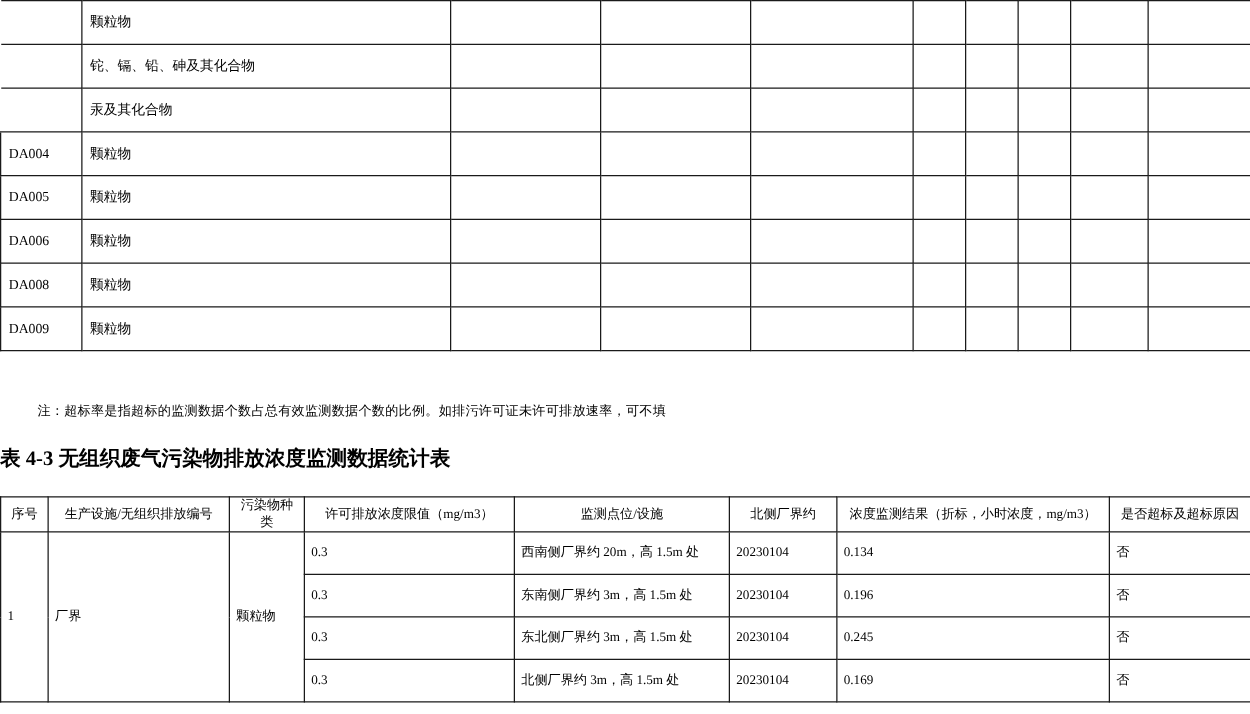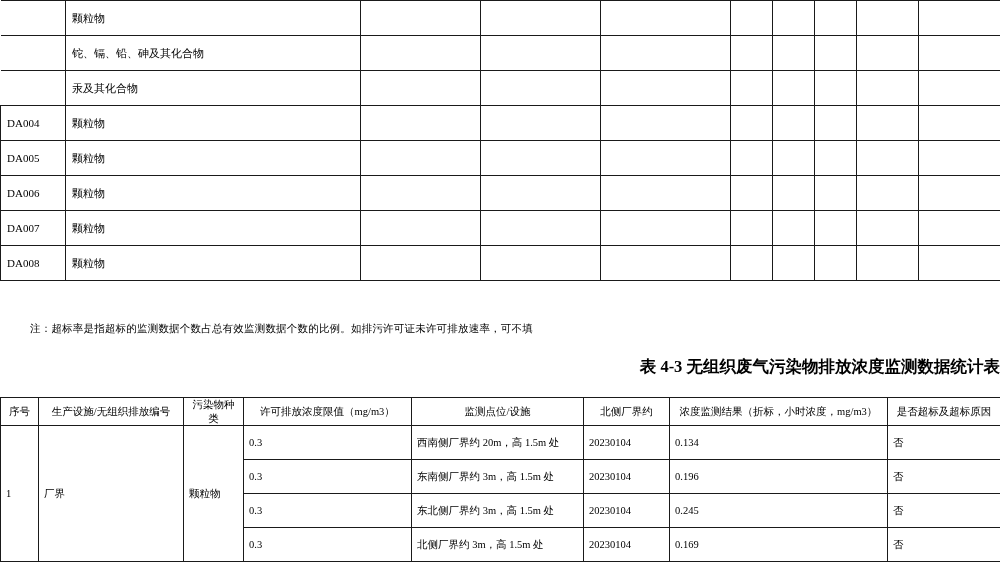--- a/index.html
+++ b/index.html
@@ -48,21 +48,21 @@
     font-size: 10.5px;
     font-family: "Liberation Serif", serif;
     letter-spacing: 0.2px;
     margin-left: 28px;
   }
   .caption {
     position: absolute;
     left: 0;
     top: 356px;
     width: 1000px;
-    text-align: right;
+    text-align: left;
     font-size: 16.5px;
     font-weight: bold;
     font-family: "Liberation Serif", serif;
   }
   .tbl2 {
     position: absolute;
     left: 0px;
     top: 397px;
     width: 1000px;
     font-size: 10.5px;
@@ -171,33 +171,33 @@
         <td></td>
         <td></td>
         <td></td>
         <td></td>
         <td></td>
         <td></td>
         <td></td>
         <td class="noright"></td>
       </tr>
       <tr>
-        <td class="lft cell-pad-left">DA007</td>
-        <td class="lft cell-pad-left">颗粒物</td>
-        <td></td>
-        <td></td>
-        <td></td>
-        <td></td>
-        <td></td>
-        <td></td>
-        <td></td>
-        <td class="noright"></td>
-      </tr>
-      <tr>
         <td class="lft cell-pad-left">DA008</td>
+        <td class="lft cell-pad-left">颗粒物</td>
+        <td></td>
+        <td></td>
+        <td></td>
+        <td></td>
+        <td></td>
+        <td></td>
+        <td></td>
+        <td class="noright"></td>
+      </tr>
+      <tr>
+        <td class="lft cell-pad-left">DA009</td>
         <td class="lft cell-pad-left">颗粒物</td>
         <td></td>
         <td></td>
         <td></td>
         <td></td>
         <td></td>
         <td></td>
         <td></td>
         <td class="noright"></td>
       </tr>

